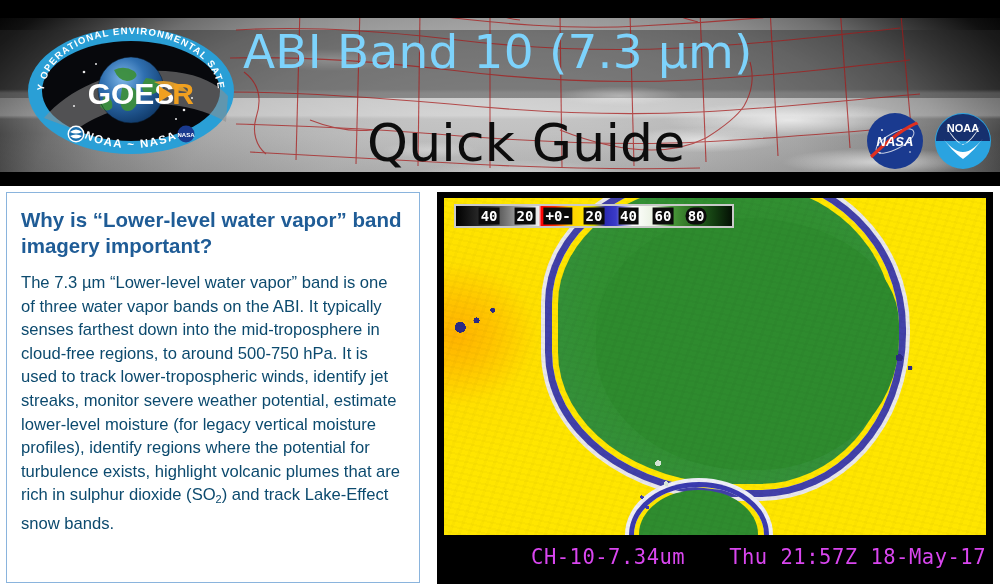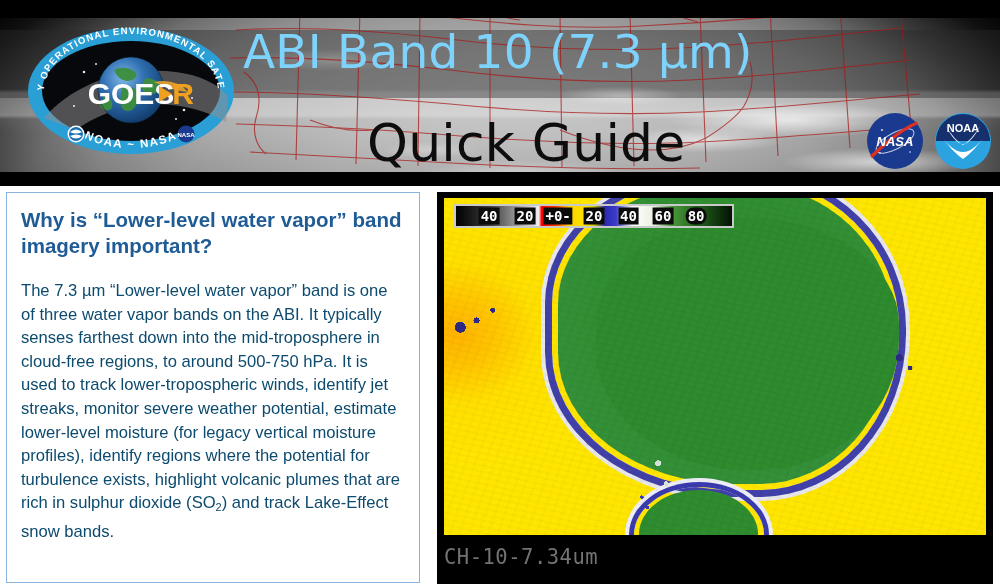--- a/index.html
+++ b/index.html
@@ -81,21 +81,21 @@
   .logo-circle { width: 58px; height: 58px; border-radius: 50%; position: relative; overflow: hidden; }
 
   
   .left-panel {
     position: absolute; left: 6px; top: 192px; width: 414px; height: 391px;
     border: 1px solid #8ab4dd; background: #ffffff;
     padding: 14px 14px 10px 14px;
   }
   .lp-heading {
     color: #1f5c96; font-weight: bold; font-size: 20.5px; line-height: 26px;
-    font-family: "Liberation Sans", sans-serif; margin-bottom: 20px;
+    font-family: "Liberation Sans", sans-serif; margin-bottom: 12px;
   }
   .lp-body {
     color: #0c4a6e; font-size: 16.6px; line-height: 23.6px;
     font-family: "Liberation Sans", sans-serif;
   }
   .lp-body sub { font-size: 11px; vertical-align: -3px; }
 
   .right-panel {
     position: absolute; left: 437px; top: 192px; width: 556px; height: 392px;
     background: #000; border: 1px solid #000;
@@ -167,22 +167,22 @@
   .cb-grad { position:absolute; inset:0; }
   .cb-labels { position:absolute; inset:0; display:flex; align-items:center; }
   .cb-lab {
     position:absolute; top:50%; transform: translate(-50%,-50%);
     color:#fff; font-family:"DejaVu Sans Mono", monospace; font-size: 14px;
     font-weight: 700; background:#0b0b0b; padding: 0px 2px; line-height:17px;
   }
 
   .sat-caption {
     position: absolute; left: 6px; right: 6px; bottom: 4px; height: 44px;
-    display:flex; align-items:center; justify-content:space-between; gap: 44px;
-    color:#737373; background:#000;
+    display:flex; align-items:center; justify-content:flex-end; gap: 44px;
+    color:#d946ef; background:#000;
     font-family:"DejaVu Sans Mono", monospace; font-size: 20.5px; letter-spacing: .5px;
   }
 </style>
 </head>
 <body>
 
 <div id="page">
 
   <div class="header">
     <div class="hdr-sat"></div>
@@ -332,16 +332,17 @@
             <div class="cb-lab" style="left: 50%;">20</div>
             <div class="cb-lab" style="left: 62.5%;">40</div>
             <div class="cb-lab" style="left: 75%;">60</div>
             <div class="cb-lab" style="left: 87%; border-radius: 8px;">80</div>
           </div>
       </div>
     </div>
 
     <div class="sat-caption">
       <span>CH-10-7.34um</span>
+      <span>Thu 21:57Z 18-May-17</span>
     </div>
   </div>
 
 </div>
 
 </body></html>

